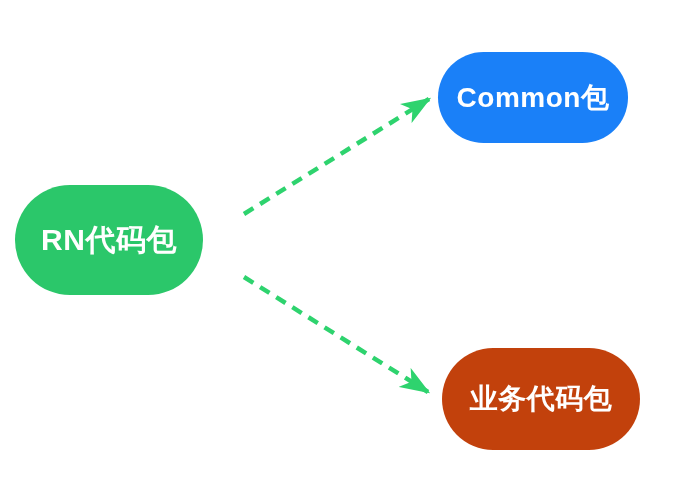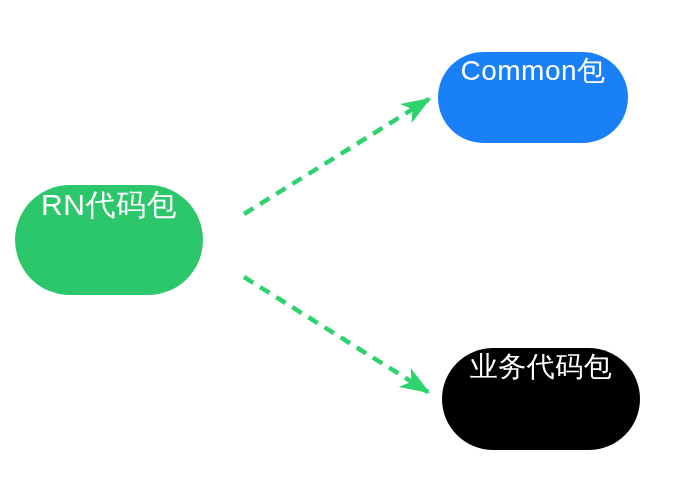--- a/index.html
+++ b/index.html
@@ -19,23 +19,24 @@
     position: absolute;
     left: 0;
     top: 0;
     width: 688px;
     height: 486px;
     pointer-events: none;
   }
   .node {
     position: absolute;
     display: flex;
+    align-items: center;
     justify-content: center;
     color: #ffffff;
-    font-weight: normal;
+    font-weight: bold;
     letter-spacing: 0.5px;
     box-sizing: border-box;
     cursor: default;
     user-select: none;
   }
   .node-source {
     left: 15px;
     top: 185px;
     width: 188px;
     height: 110px;
@@ -51,21 +52,21 @@
     border-radius: 46px;
     background: #1a80f8;
     font-size: 28px;
   }
   .node-business {
     left: 442px;
     top: 348px;
     width: 198px;
     height: 102px;
     border-radius: 51px;
-    background: #000000;
+    background: #c2410c;
     font-size: 28px;
   }
   .edge-line {
     stroke: #2ed36e;
     stroke-width: 4.5;
     stroke-dasharray: 11 8;
     fill: none;
   }
 </style>
 </head>

